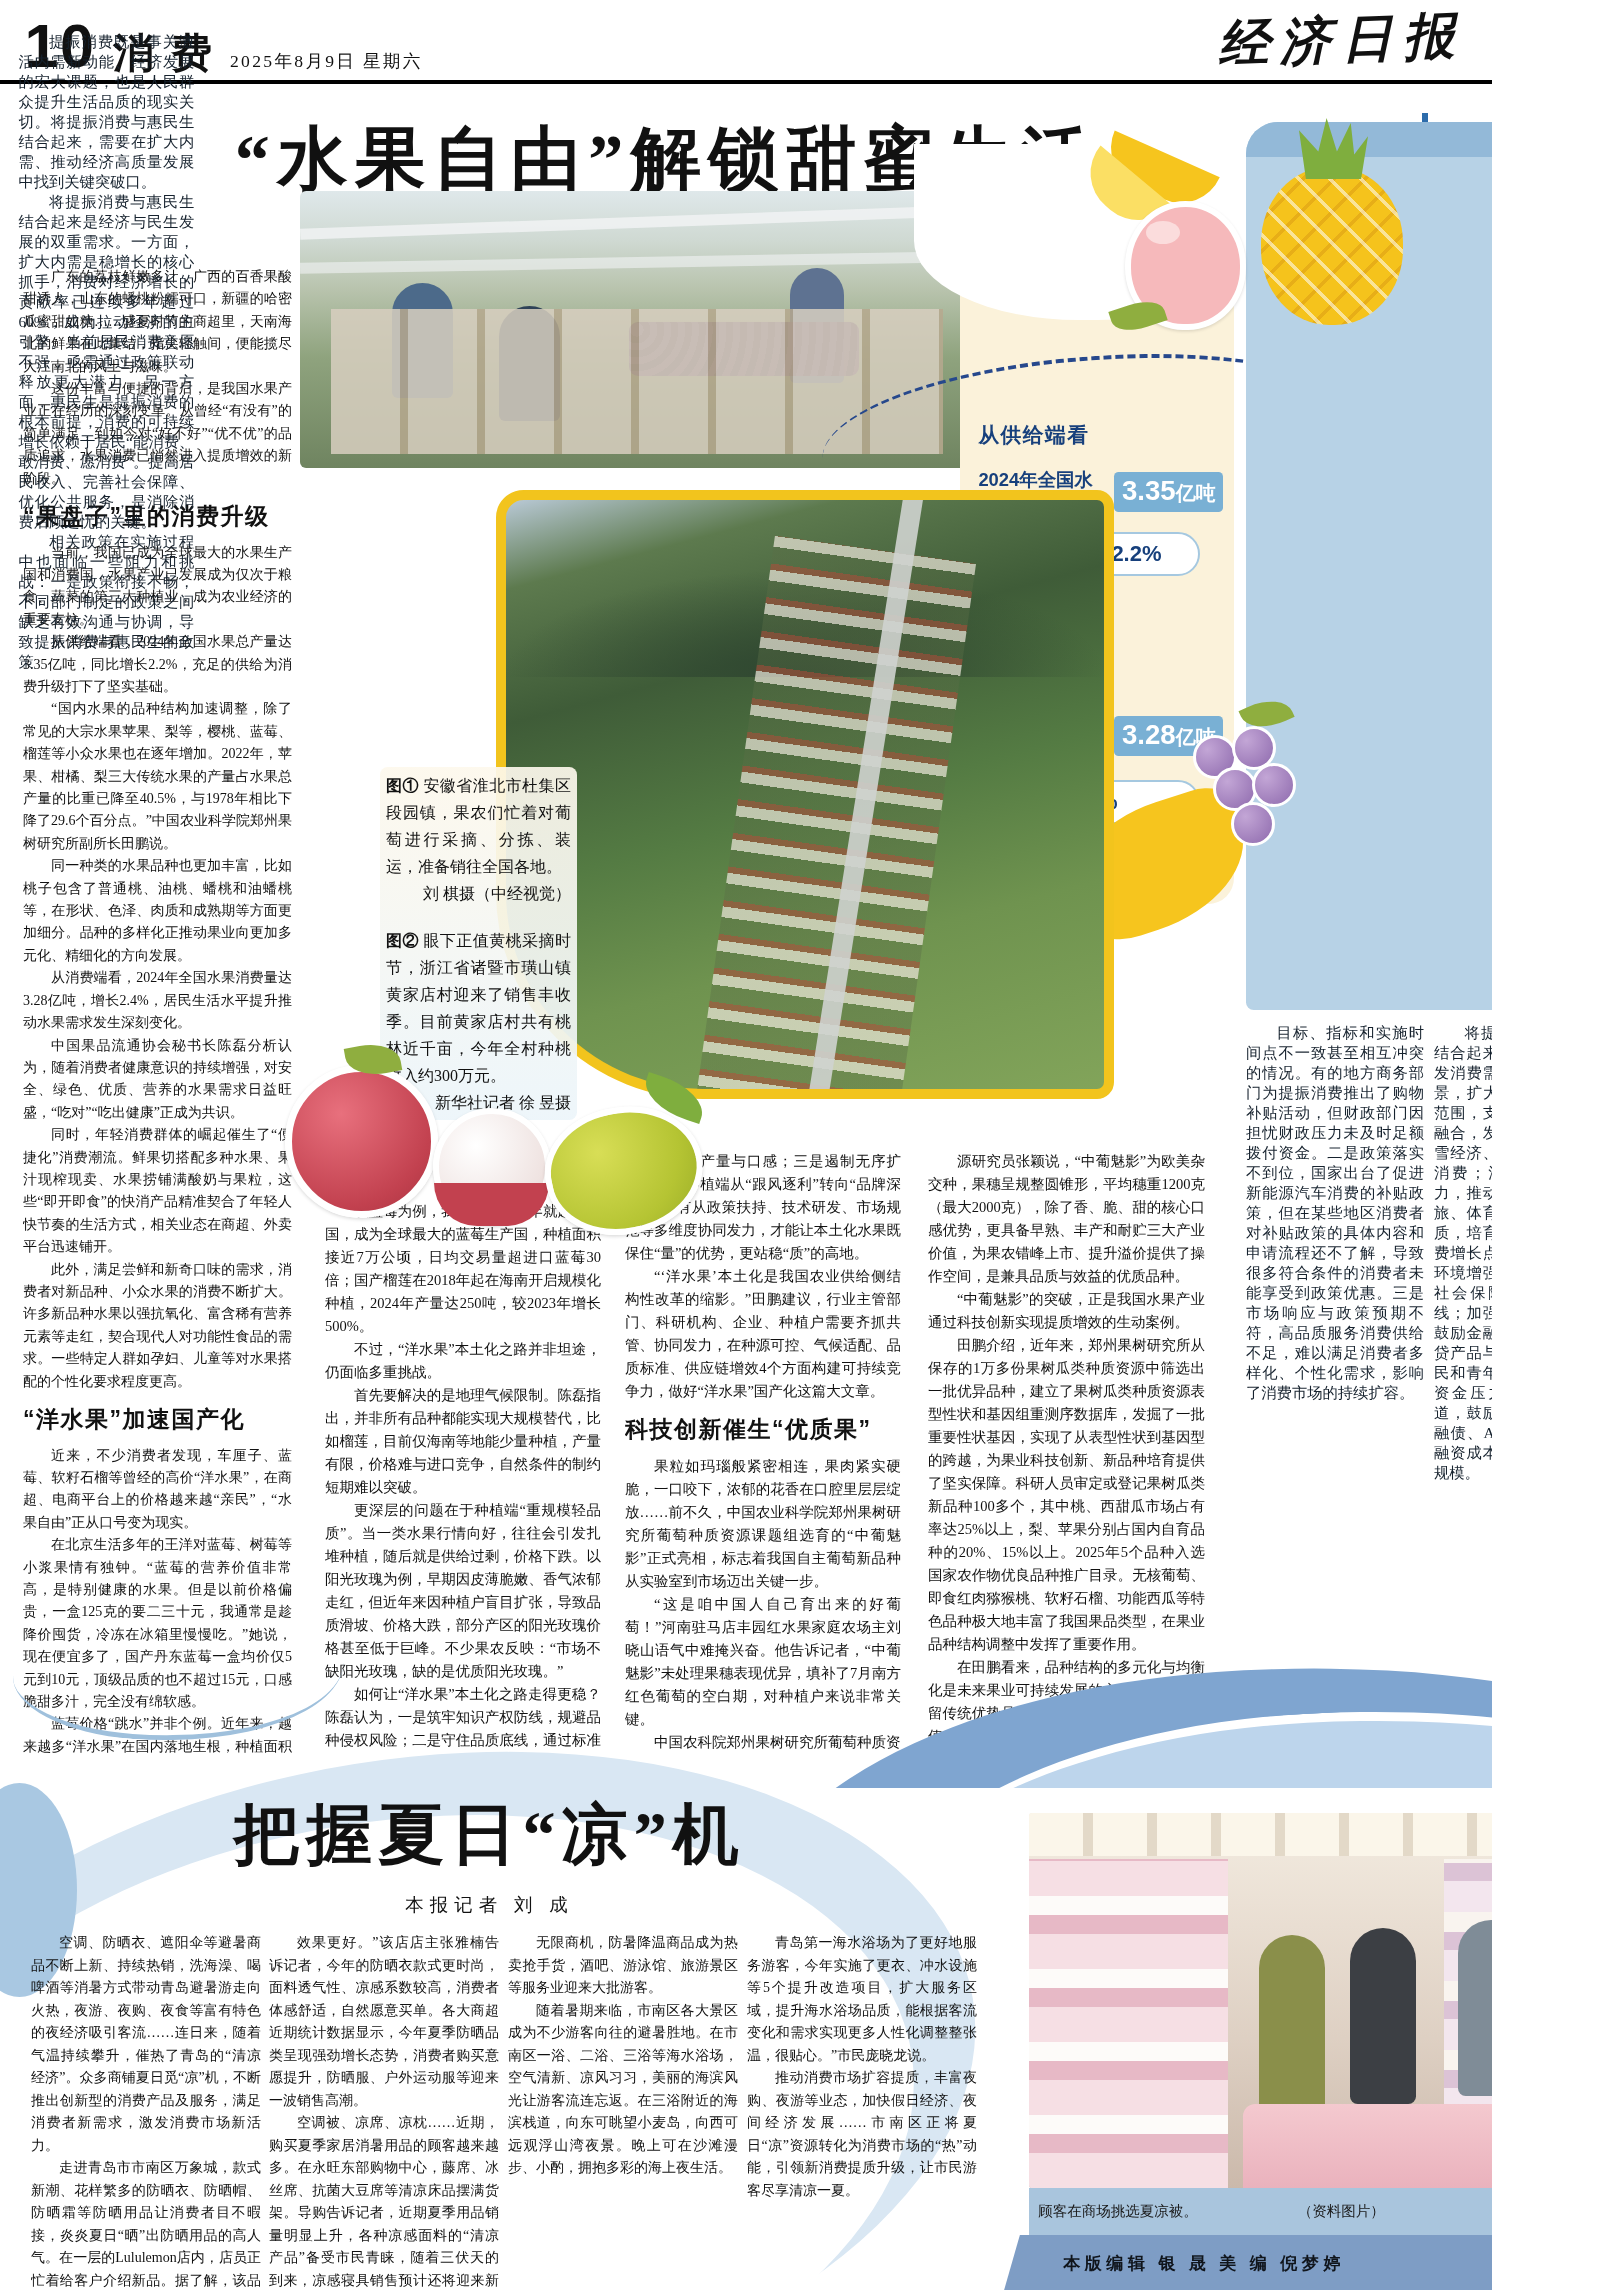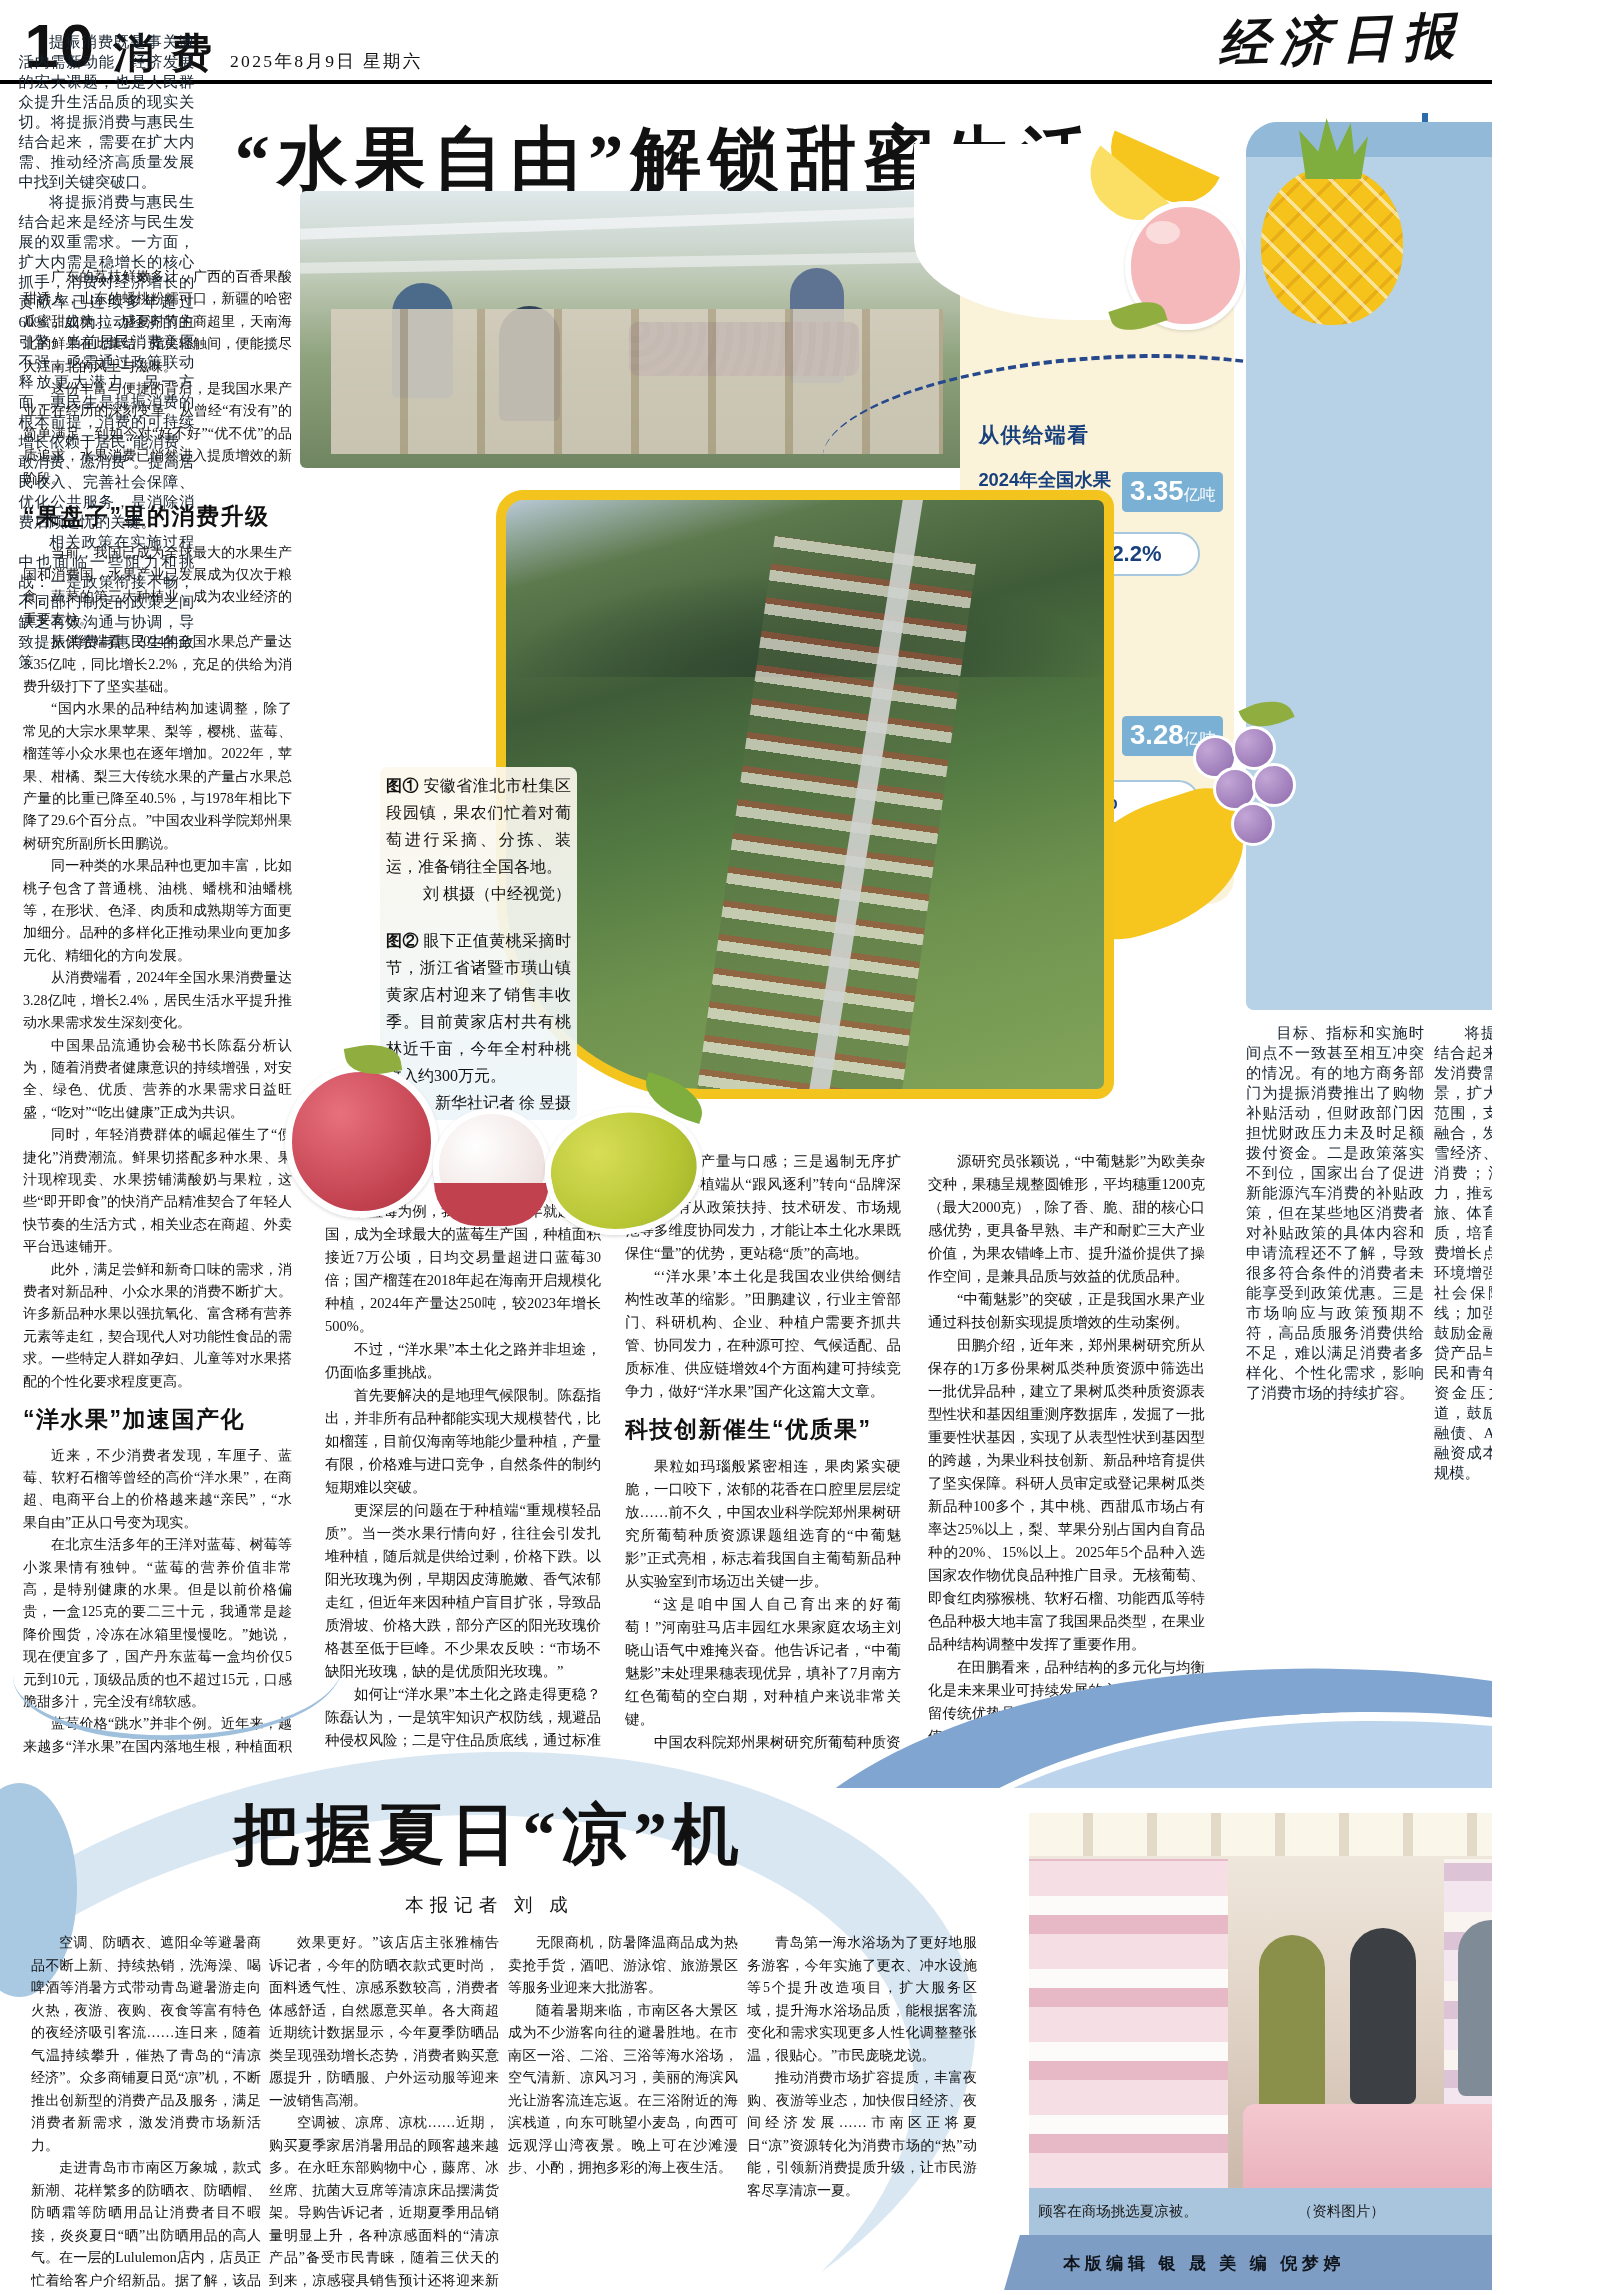--- a/index.html
+++ b/index.html
@@ -91,21 +91,21 @@
                    border-radius:0 0 61px 61px; transform:rotate(24deg); }
   #infog .banana.b2 { right:66px; top:-4.6px; transform:rotate(40deg); width:92px; background:#fbdf64; }
   #infog .dash { position:absolute; left:-138px; top:181px; width:551px; height:168px;
                  border-top:4.6px dashed #26488c; border-radius:50%; transform:rotate(-4deg); }
   #infog .ig-label { position:absolute; left:18.4px; font-family:"Liberation Sans",sans-serif;
                      font-weight:bold; font-size:20.7px; color:#17407c; letter-spacing:1.5px; }
   #infog .ig-row { position:absolute; left:18.4px; width:245px; display:flex; align-items:center; gap:6.1px; }
   #infog .ig-text { font-family:"Liberation Sans",sans-serif; font-weight:bold; font-size:18.4px; color:#17407c; }
   #infog .ig-badge { background:#79b0d4; color:#fff; font-family:"Liberation Sans",sans-serif;
                      font-weight:bold; font-size:27.6px; padding:3.1px 7.7px 4.6px; border-radius:4.6px; white-space:nowrap; }
-  #infog .ig-badge small { font-size:16px; font-weight:normal; }
+  #infog .ig-badge small { font-size:20px; font-weight:bold; }
   #infog .ig-pill { position:absolute; left:18.4px; width:222px; height:44px; background:#fff;
                     border:2.3px solid #a5c8e0; border-radius:23px; display:flex; align-items:center;
                     padding-left:13.8px; gap:9.2px; font-family:"Liberation Sans",sans-serif;
                     font-weight:bold; font-size:22px; color:#17407c; }
   #infog .tri { width:0; height:0; border-left:10px solid transparent; border-right:10px solid transparent;
                 border-bottom:17px solid #17407c; }
   #infog .corn { position:absolute; right:-15.3px; bottom:-23px; width:184px; height:122px;
                  background:#f6c51e; border-radius:60% 20% 60% 30%; transform:rotate(-18deg); }
   #infog .leafy { position:absolute; right:115px; bottom:-31px; width:168px; height:92px;
                   background:#cbd94a; border-radius:10% 80% 20% 80%; transform:rotate(12deg); }

